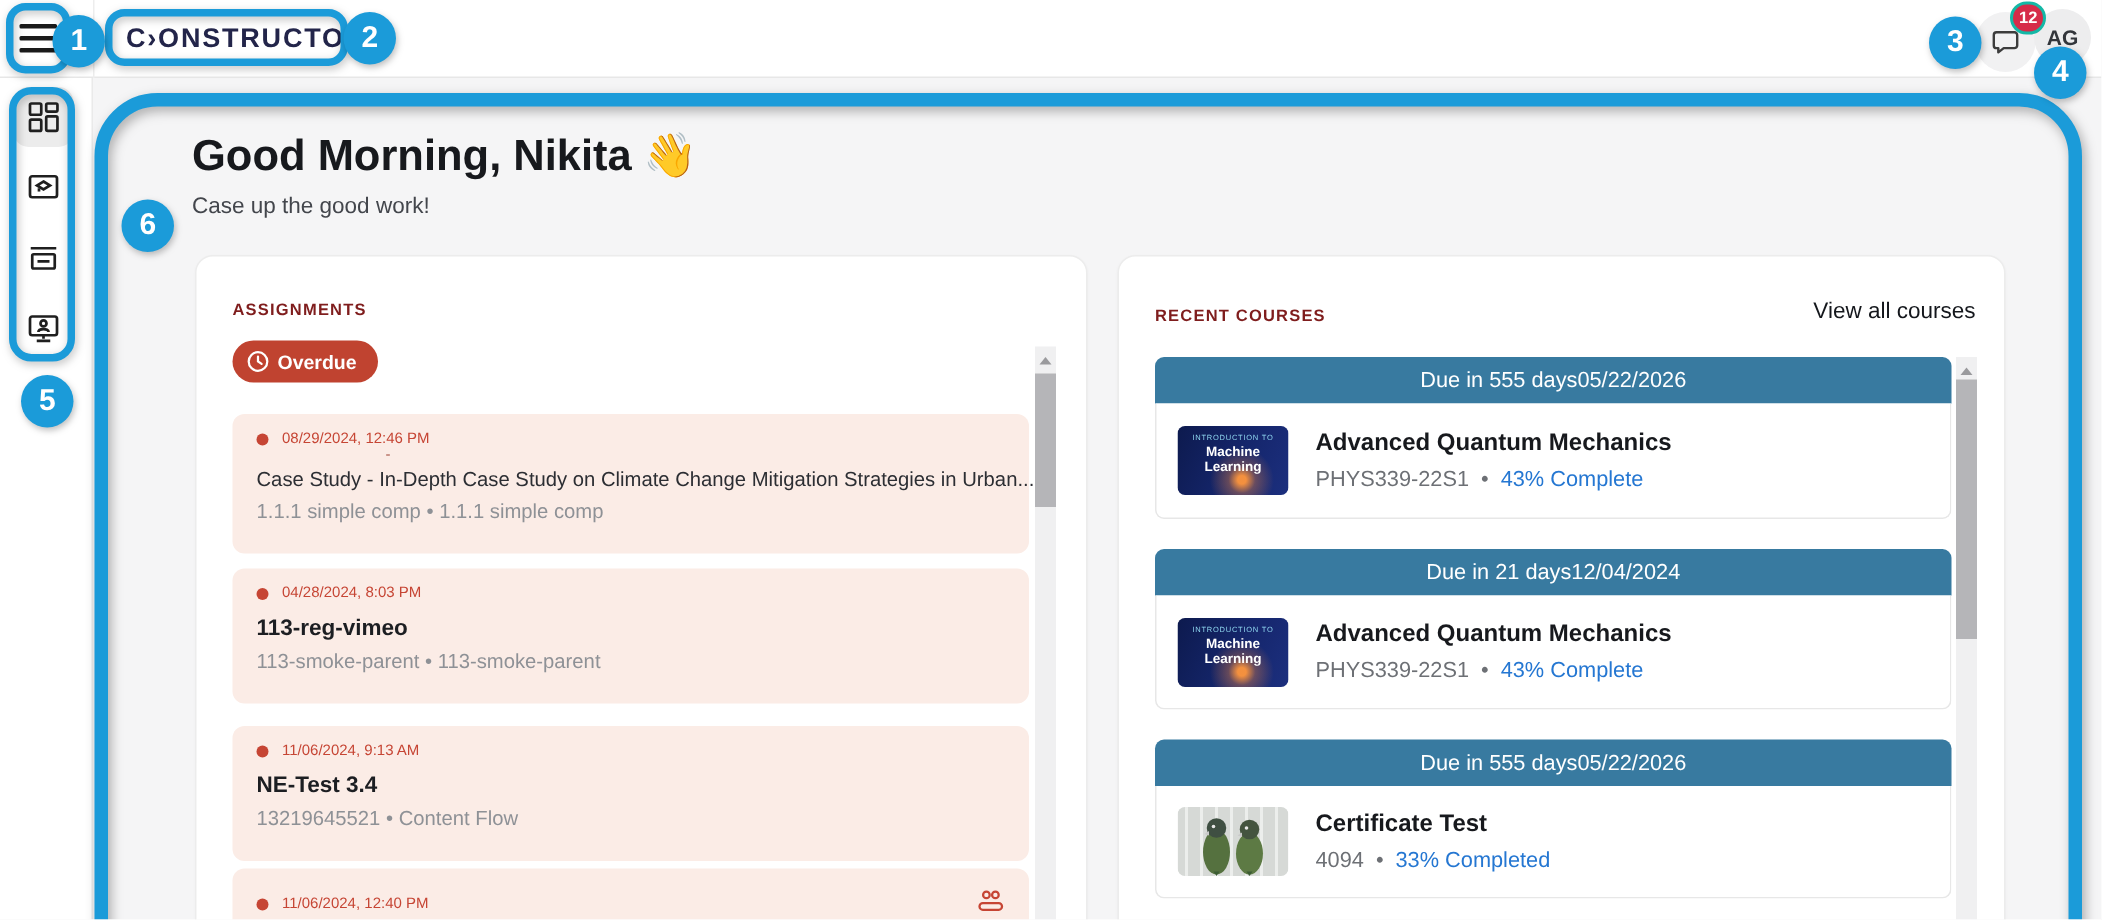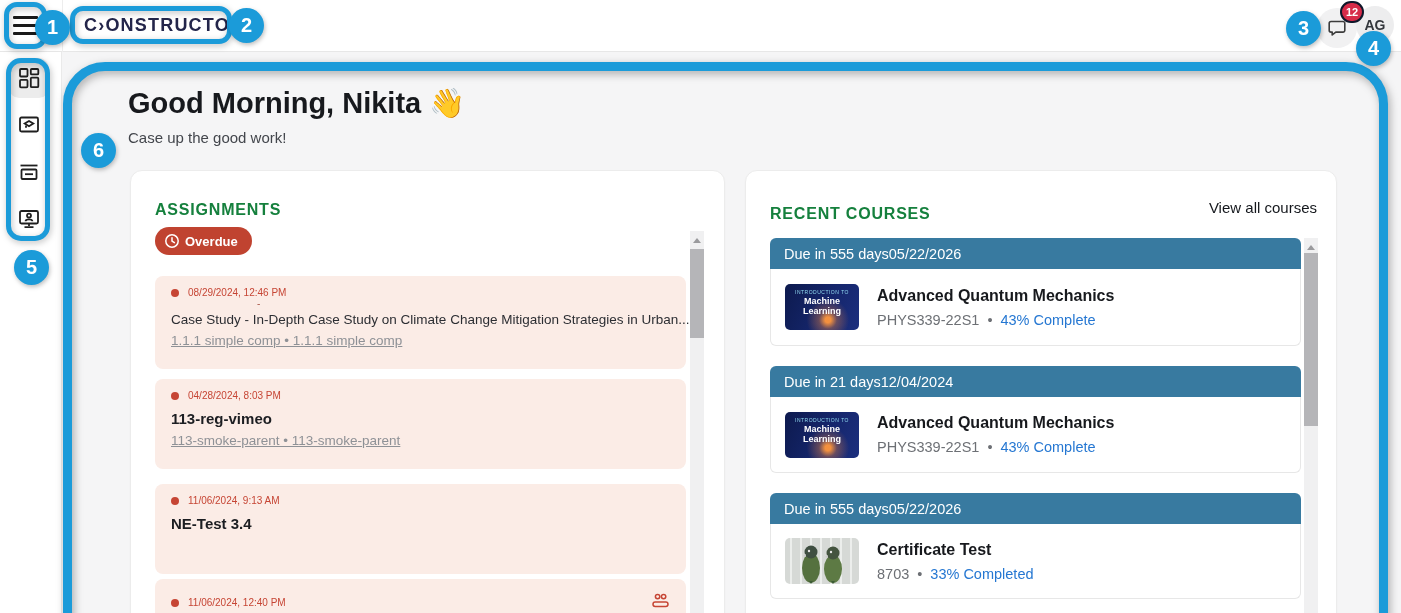--- a/index.html
+++ b/index.html
@@ -8,55 +8,55 @@
   #canvas { position:relative; width:1401px; height:613px; overflow:hidden; background:#f5f5f6; }
 
   
   .header { position:absolute; left:0; top:0; width:1401px; height:52px; background:#fff; border-bottom:1px solid #e7e7e7; z-index:10; }
   .header-vdiv { position:absolute; left:62px; top:0; width:1px; height:52px; background:#ededed; }
   .hamburger { position:absolute; left:13px; top:16px; width:26px; height:20px; cursor:pointer; }
   .hamburger span { display:block; width:25px; height:3px; background:#1a1a1a; border-radius:1px; margin-bottom:5px; }
   .logo { position:absolute; left:84px; top:15px; font-size:18px; font-weight:700; letter-spacing:1.2px; color:#23254a; white-space:nowrap; }
 
   .chat-btn { position:absolute; left:1317px; top:8px; width:40px; height:40px; border-radius:50%; background:#f1f1f2; display:flex; align-items:center; justify-content:center; cursor:pointer; }
-  .chat-badge { position:absolute; left:1340px; top:1px; min-width:22px; height:22px; padding:0 4px; border-radius:11px; background:#d62b49; border:2px solid #0f172a; color:#fff; font-size:11px; font-weight:700; display:flex; align-items:center; justify-content:center; z-index:11; }
+  .chat-badge { position:absolute; left:1340px; top:1px; min-width:22px; height:22px; padding:0 4px; border-radius:11px; background:#d62b49; border:2px solid #14b8a6; color:#fff; font-size:11px; font-weight:700; display:flex; align-items:center; justify-content:center; z-index:11; }
   .avatar { position:absolute; left:1356px; top:6px; width:38px; height:38px; border-radius:50%; background:#ededee; display:flex; align-items:center; justify-content:center; font-size:14px; font-weight:700; color:#33363b; cursor:pointer; }
 
   
   .sidebar { position:absolute; left:0; top:52px; width:62px; height:561px; background:#fff; border-right:1px solid #eaeaea; z-index:9; }
   .side-btn { position:absolute; left:9px; width:40px; height:40px; border-radius:10px; display:flex; align-items:center; justify-content:center; cursor:pointer; }
   .side-btn.selected { background:#ececec; }
   .side-btn svg { stroke:#1f1f1f; fill:none; stroke-width:1.8; }
 
   
   .greeting { position:absolute; left:128px; top:86px; font-size:29px; font-weight:700; color:#17191d; z-index:5; }
   .greeting .wave { font-weight:400; margin-left:8px; }
   .subtitle { position:absolute; left:128px; top:129px; font-size:15px; color:#43464c; z-index:5; }
 
   
   .card { position:absolute; background:#fff; border:1px solid #ececec; border-radius:12px; box-shadow:0 1px 2px rgba(0,0,0,0.03); z-index:5; }
-  .card-label { position:absolute; font-size:16px; font-weight:700; letter-spacing:0.8px; color:#15803d; }
+  .card-label { position:absolute; font-size:11px; font-weight:700; letter-spacing:0.8px; color:#7f1d1d; }
 
   
   #assignments-card { left:130px; top:170px; width:595px; height:500px; }
   .overdue-badge { position:absolute; left:24px; top:56px; height:28px; padding:0 14px 0 9px; border-radius:14px; background:#c04330; color:#fff; font-size:13px; font-weight:600; display:flex; align-items:center; gap:5px; cursor:pointer; }
   .a-item { position:absolute; left:24px; width:531px; background:#fbece6; border-radius:8px; padding:11px 16px; }
   .a-date { display:flex; align-items:center; gap:9px; font-size:10px; color:#c64534; font-weight:500; }
   .a-dot { width:8px; height:8px; border-radius:50%; background:#c64534; flex:0 0 8px; }
   .a-note { font-size:10px; color:#a9594b; margin:1px 0 3px 86px; line-height:10px; }
   .a-title-sm { font-size:13.5px; color:#2c2e33; margin-top:6px; white-space:nowrap; }
   .a-title-bold { font-size:15px; font-weight:700; color:#1c1e22; margin-top:9px; }
-  .a-sub { font-size:13.5px; color:#8e9196; margin-top:6px;text-decoration:underline; }
+  .a-sub { font-size:13.5px; color:#8e9196; margin-top:6px; }
   .a-group-icon { position:absolute; right:16px; top:13px; }
 
   
   #courses-card { left:745px; top:170px; width:592px; height:500px; }
   .view-all { position:absolute; right:19px; top:28px; font-size:15px; color:#14171c; cursor:pointer; }
   .c-group { position:absolute; left:24px; width:531px; }
-  .c-head { height:31px; background:#387aa0; border-radius:6px 6px 0 0; display:flex; align-items:center; justify-content:flex-start; padding:0 14px; color:#fff; font-size:14.5px; cursor:pointer; }
+  .c-head { height:31px; background:#387aa0; border-radius:6px 6px 0 0; display:flex; align-items:center; justify-content:center; padding:0 14px; color:#fff; font-size:14.5px; cursor:pointer; }
   .c-row { background:#fff; border:1px solid #e7e7e7; border-top:none; border-radius:0 0 6px 6px; display:flex; align-items:center; padding:0 14px; cursor:pointer; }
   .c-thumb { width:74px; height:46px; border-radius:5px; overflow:hidden; position:relative; flex:0 0 74px; }
   .thumb-ml { width:100%; height:100%;
     background: radial-gradient(circle at 58% 78%, rgba(255,150,60,0.95) 0 5%, rgba(255,140,60,0.35) 16%, rgba(255,140,60,0) 38%),
                 linear-gradient(115deg, #0d1a4e 0%, #15266c 55%, #1c2f7e 100%); }
   .thumb-ml .t1 { position:absolute; top:5px; width:100%; text-align:center; font-size:5px; letter-spacing:0.5px; color:#8fd6ef; }
   .thumb-ml .t2 { position:absolute; top:12px; width:100%; text-align:center; font-size:9px; font-weight:700; color:#fff; }
   .c-info { margin-left:18px; }
   .c-name { font-size:16px; font-weight:600; color:#17191d; }
   .c-meta { margin-top:7px; font-size:14.5px; color:#6d7075; display:flex; align-items:center; gap:8px; }
@@ -162,20 +162,21 @@
       <div class="a-title-bold">113-reg-vimeo</div>
       <div class="a-sub">113-smoke-parent • 113-smoke-parent</div>
     </div>
 
     <div class="a-item" style="top:313px; height:90px;">
       <div class="a-date">
         <span class="a-dot"></span>
         <span>11/06/2024, 9:13 AM</span>
       </div>
       <div class="a-title-bold">NE-Test 3.4</div>
+      <div class="a-sub">13219645521 • Content Flow</div>
     </div>
 
     <div class="a-item" style="top:408px; height:80px; padding-top:18px;">
       <div class="a-date">
         <span class="a-dot"></span>
         <span>11/06/2024, 12:40 PM</span>
       </div>
       <div class="a-group-icon">
         <svg width="19" height="17" viewBox="0 0 19 17">
           <circle cx="6.6" cy="4.6" r="2.2" fill="none" stroke="#c64534" stroke-width="1.5"></circle>
@@ -261,21 +262,21 @@
             <circle cx="48" cy="15" r="6.5" fill="#44543f"></circle>
             <circle cx="46" cy="14" r="1.2" fill="#e8e8e8"></circle>
             <path d="M43 17 l-3 2 3 1 z" fill="#c9c9c9"></path>
             <path d="M24 43 l2 3 2 -3 z" fill="#3c5c35"></path>
             <path d="M46 43 l2 3 2 -3 z" fill="#3c5c35"></path>
           </svg>
         </div>
         <div class="c-info">
           <div class="c-name">Certificate Test</div>
           <div class="c-meta">
-            <span>8703</span>
+            <span>4094</span>
             <span>•</span>
             <span class="c-progress">33% Completed</span>
           </div>
         </div>
       </div>
     </div>
 
     <div class="sb-track" style="left:558px; top:67px; height:433px;">
       <div class="sb-arrow" style="top:7px;"></div>
       <div class="sb-thumb" style="top:15px; height:173px;"></div>

